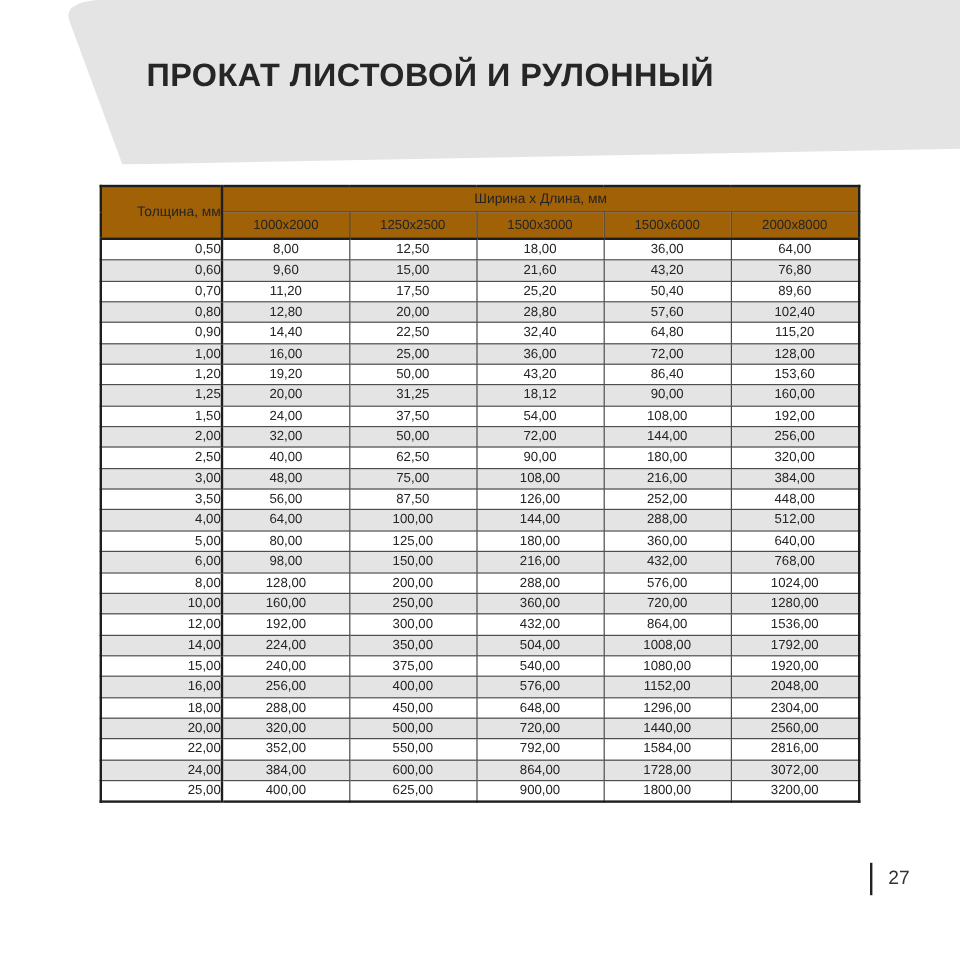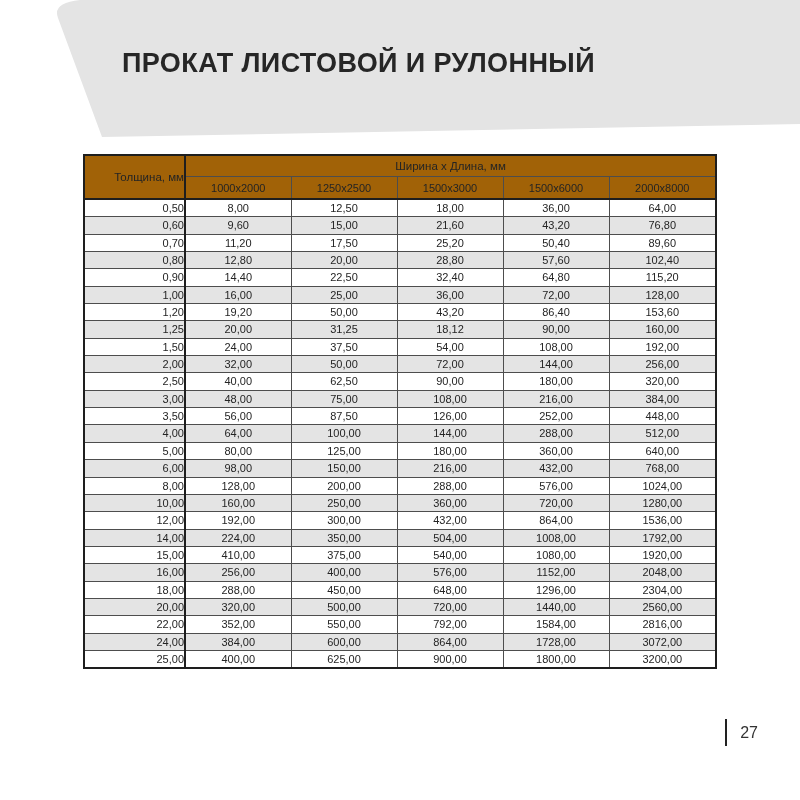--- a/index.html
+++ b/index.html
@@ -324,21 +324,21 @@
         <tr>
           <td class="c-first">14,00</td>
           <td>224,00</td>
           <td>350,00</td>
           <td>504,00</td>
           <td>1008,00</td>
           <td>1792,00</td>
         </tr>
         <tr>
           <td class="c-first">15,00</td>
-          <td>410,00</td>
+          <td>240,00</td>
           <td>375,00</td>
           <td>540,00</td>
           <td>1080,00</td>
           <td>1920,00</td>
         </tr>
         <tr>
           <td class="c-first">16,00</td>
           <td>256,00</td>
           <td>400,00</td>
           <td>576,00</td>

